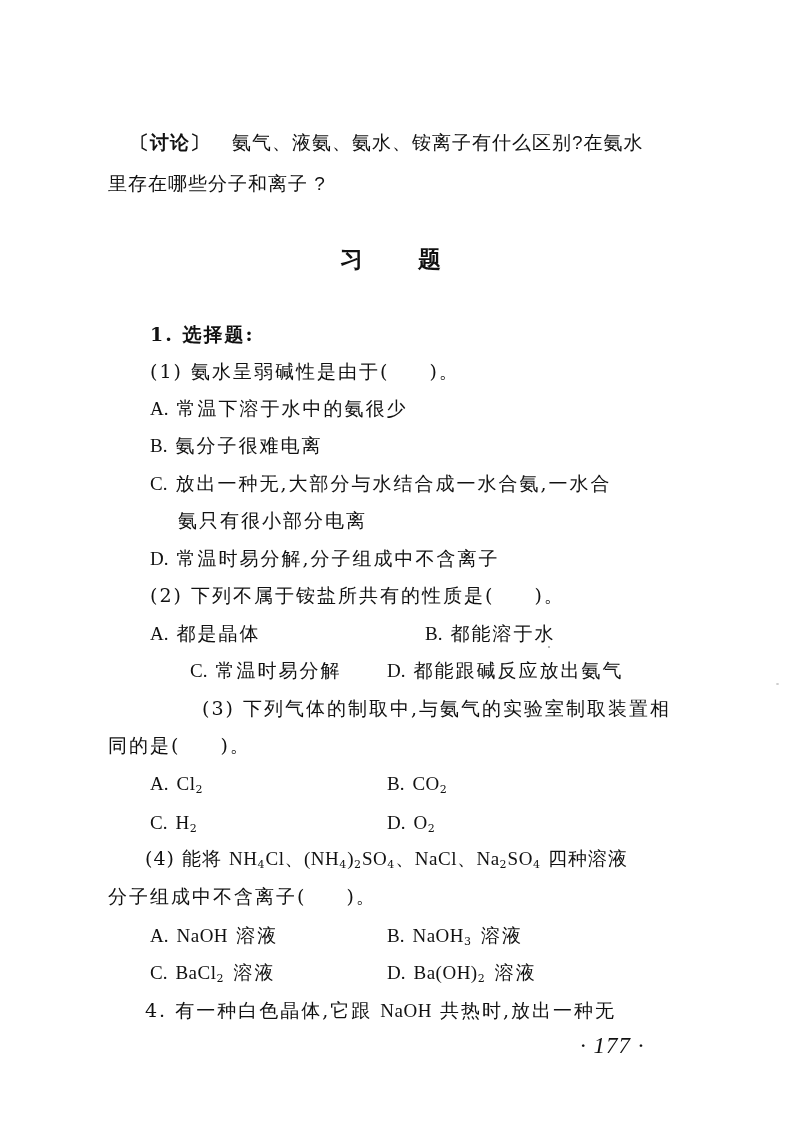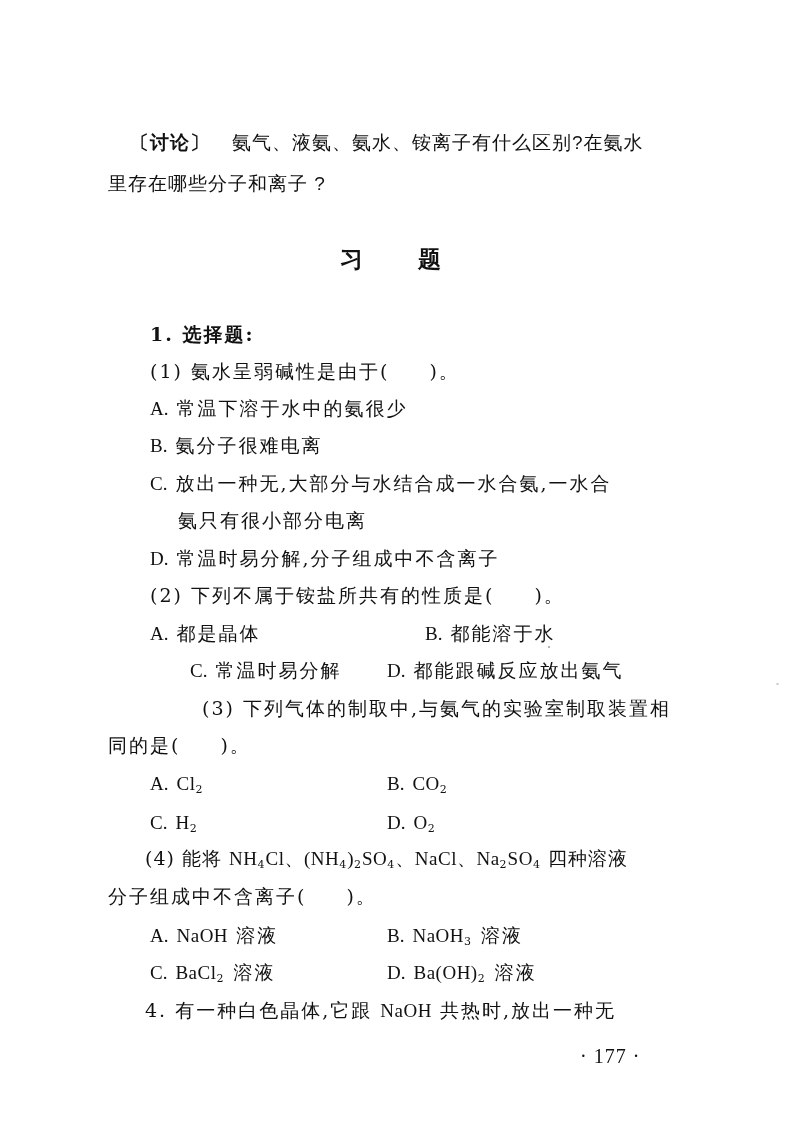--- a/index.html
+++ b/index.html
@@ -7,21 +7,21 @@
          font-family: "DejaVu Serif", "Liberation Serif", serif; color: #111; }
   .line { position: absolute; white-space: nowrap; font-size: 19px; line-height: 24px; letter-spacing: 2px; }
   .disc { font-family: Liberation Sans, sans-serif; font-size: 19px; letter-spacing: 1px; }
   .disc .tag { font-weight: bold; margin-right: 22px; }
   .heading { position: absolute; font-family: "DejaVu Sans", "Liberation Sans", sans-serif;
              font-weight: bold; font-size: 23px; line-height: 28px; }
   .opt-label { font-family: "Liberation Serif", "DejaVu Serif", serif; letter-spacing: 0; margin-right: 8px; }
   .latin { font-family: Liberation Serif, serif; letter-spacing: 0.5px; }
   sub { font-size: 11px; vertical-align: -3px; line-height: 0; }
   .page-num { position: absolute; font-family: "Liberation Serif", "DejaVu Serif", serif;
-              font-size: 20px; letter-spacing: 1px; margin-top: 12px; }
+              font-style: italic; font-size: 23px; letter-spacing: 1px; }
   .blank { display: inline-block; width: 40px; }
   .speck { position: absolute; background: #999; border-radius: 50%; }
 </style>
 </head>
 <body>
 
 <div class="line disc" style="left:130px; top:131px;">
   <span class="tag">〔讨论〕</span><span>氨气、液氨、氨水、铵离子有什么区别?在氨水</span>
 </div>
 <div class="line disc" style="left:108px; top:172px;">里存在哪些分子和离子 ?</div>

